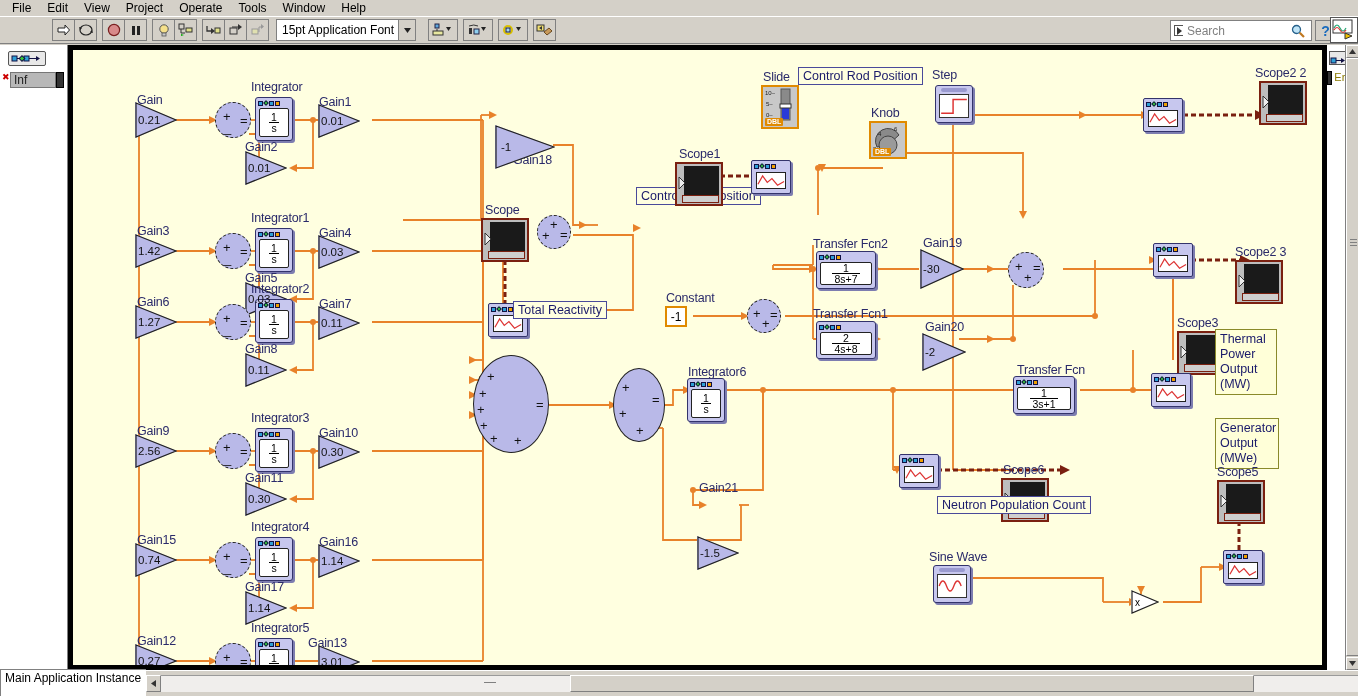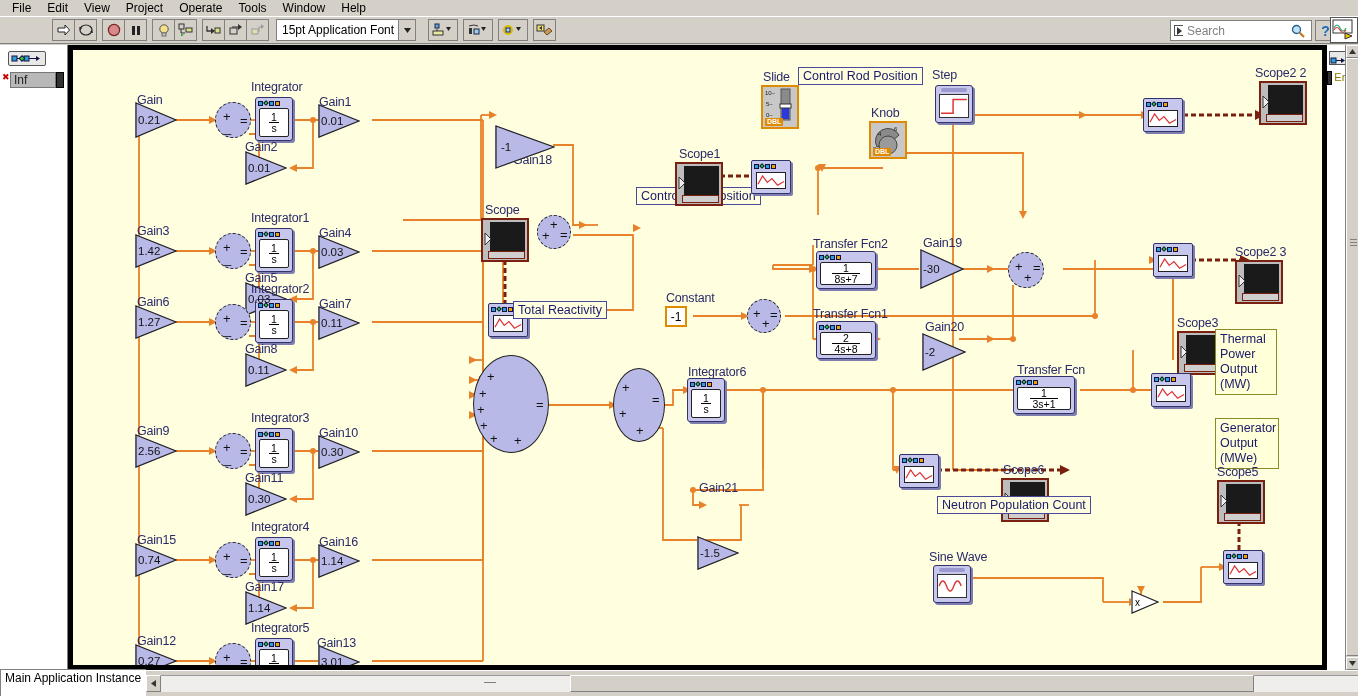--- a/index.html
+++ b/index.html
@@ -930,21 +930,21 @@
             <i></i>
             <i class="t"></i>
           </div>
         <div class="body">
             <div class="frac">
           <span class="num">1</span>
           <span class="den">s</span>
         </div>
           </div>
       </div>
-      <div class="lbl" style="left:244px; top:586px;">Gain13</div>
+      <div class="lbl" style="left:235px; top:586px;">Gain13</div>
       <div class="gain" style="left:245px; top:595px; width:42px; height:34px;">
         <div class="tri"></div>
         <svg class="triline" viewBox="0 0 42 34">
             <path d="M1 1 L41 17 L1 33 z" fill="none" stroke="#222" stroke-width="1.2"></path>
           </svg>
         <span class="gv">3.01</span>
       </div>
 
       <div class="sum" style="left:400px; top:305px; width:76px; height:98px;">
         <span class="sg" style="left:13px; top:14px;">+</span>

